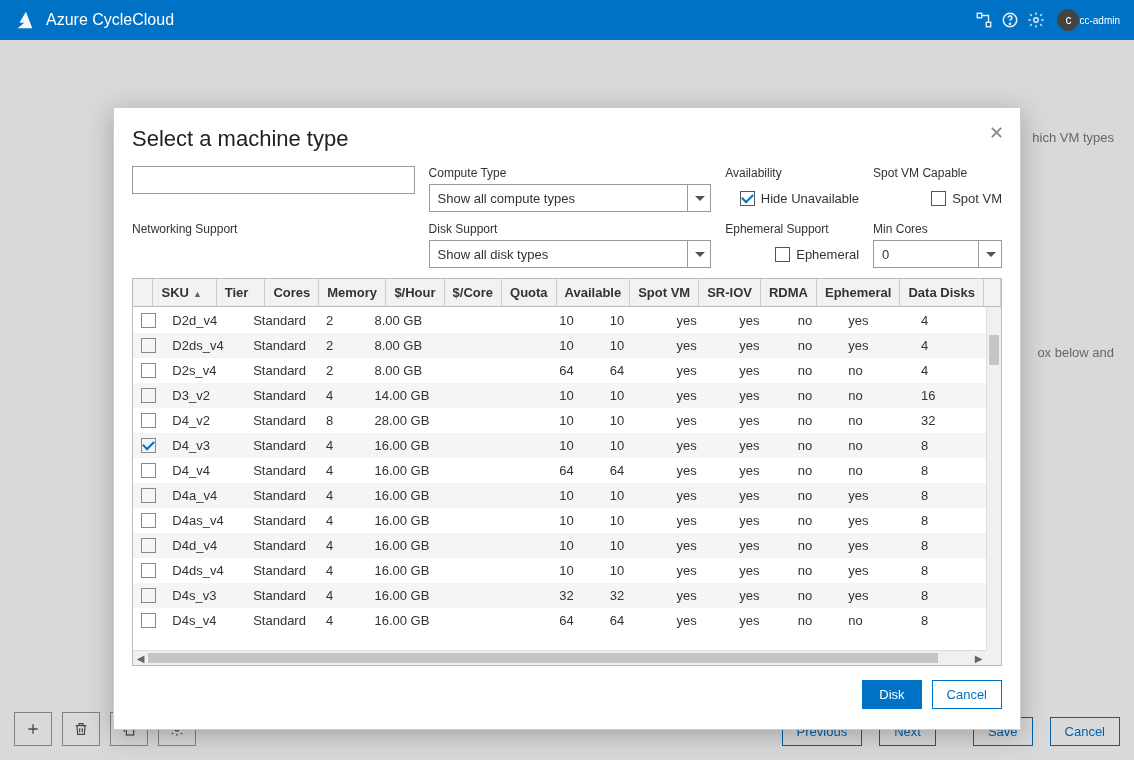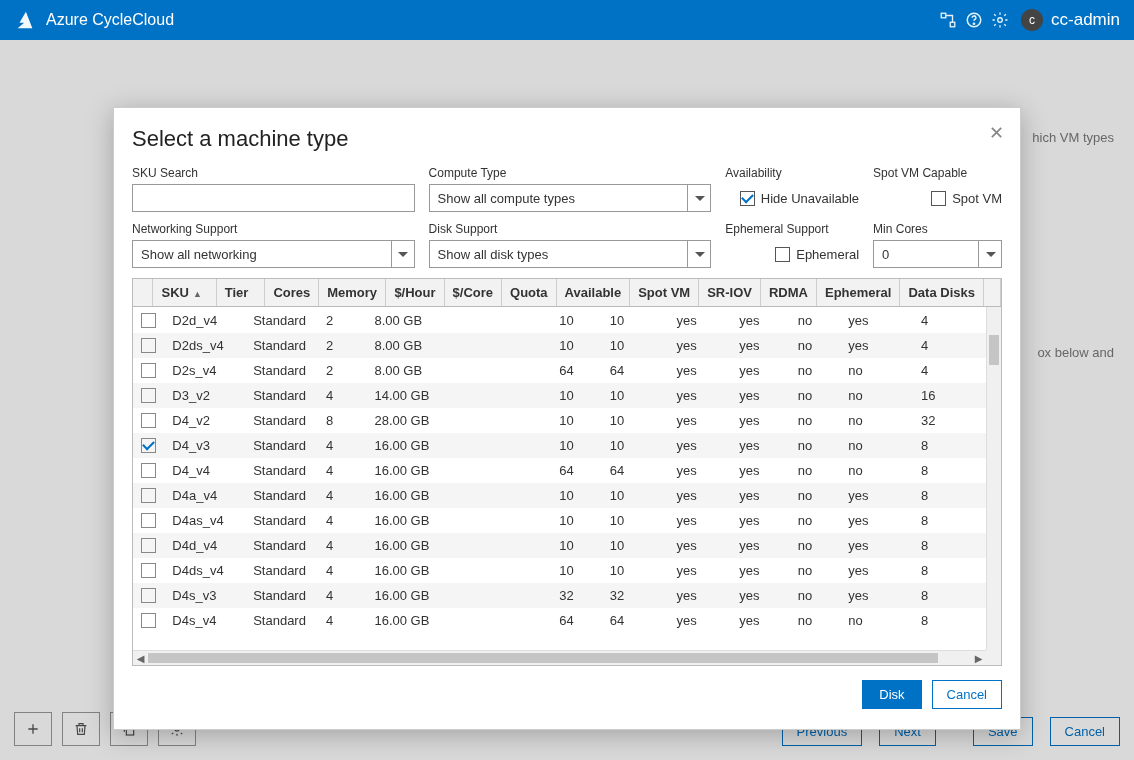--- a/index.html
+++ b/index.html
@@ -20,21 +20,21 @@
     display: flex;
     align-items: center;
     padding: 0 14px;
   }
   .topbar .azure-icon svg { width: 22px; height: 22px; display:block; }
   .topbar .title { font-size: 16px; margin-left: 10px; font-weight: 400; }
   .topbar .spacer { flex: 1; }
   .topbar .ticon { width: 26px; display:flex; justify-content:center; align-items:center; opacity:.9;}
   .topbar .ticon svg { width:18px; height:18px; }
   .topbar .avatar { width:22px;height:22px;border-radius:50%;background:#444;color:#fff;display:flex;align-items:center;justify-content:center;font-size:12px;margin-left:8px;}
-  .topbar .uname { margin-left:8px; font-size:17px;}
+  .topbar .uname { font-size:10px;}
   .page {
     padding: 14px;
     position: relative;
     height: calc(100% - 40px);
   }
   .clusters-panel {
     width: 195px;
     border: 1px solid #cfcfcf;
     position: absolute;
     top: 14px;
@@ -185,21 +185,20 @@
     <button class="btn">Cancel</button>
   </div>
 
   <div class="modal-backdrop"></div>
   <div class="modal">
     <div class="modal-title">Select a machine type</div>
     <div class="modal-close">✕</div>
 
     <div class="filters">
       <div class="fcol" style="width:285px">
-        <label>SKU Search</label>
         <div class="combo">
             <input type="text" value="" style="">
           </div>
       </div>
       <div class="fcol" style="width:285px">
         <label>Compute Type</label>
         <div class="combo">
             <div class="sel">Show all compute types</div>
             <div class="caret"></div>
           </div>
@@ -216,24 +215,20 @@
         <div class="chk">
             <div class="chkbox"></div>
             <span>Spot VM</span>
           </div>
       </div>
     </div>
 
     <div class="row2">
       <div class="fcol" style="width:285px">
         <label>Networking Support</label>
-        <div class="combo">
-            <div class="sel">Show all networking</div>
-            <div class="caret"></div>
-          </div>
       </div>
       <div class="fcol" style="width:285px">
         <label>Disk Support</label>
         <div class="combo">
             <div class="sel">Show all disk types</div>
             <div class="caret"></div>
           </div>
       </div>
       <div class="fcol" style="width:135px">
         <label>Ephemeral Support</label>

